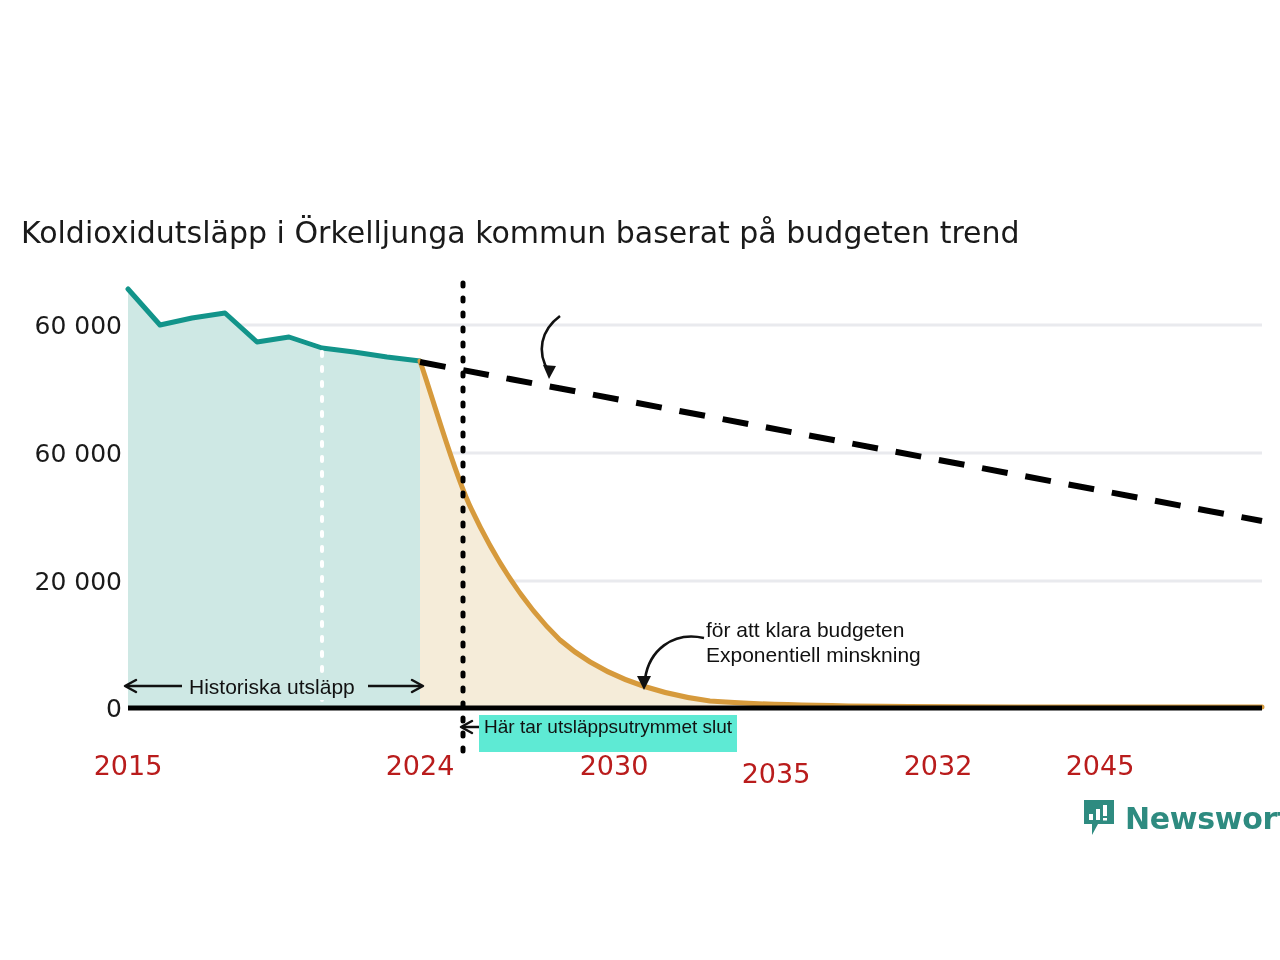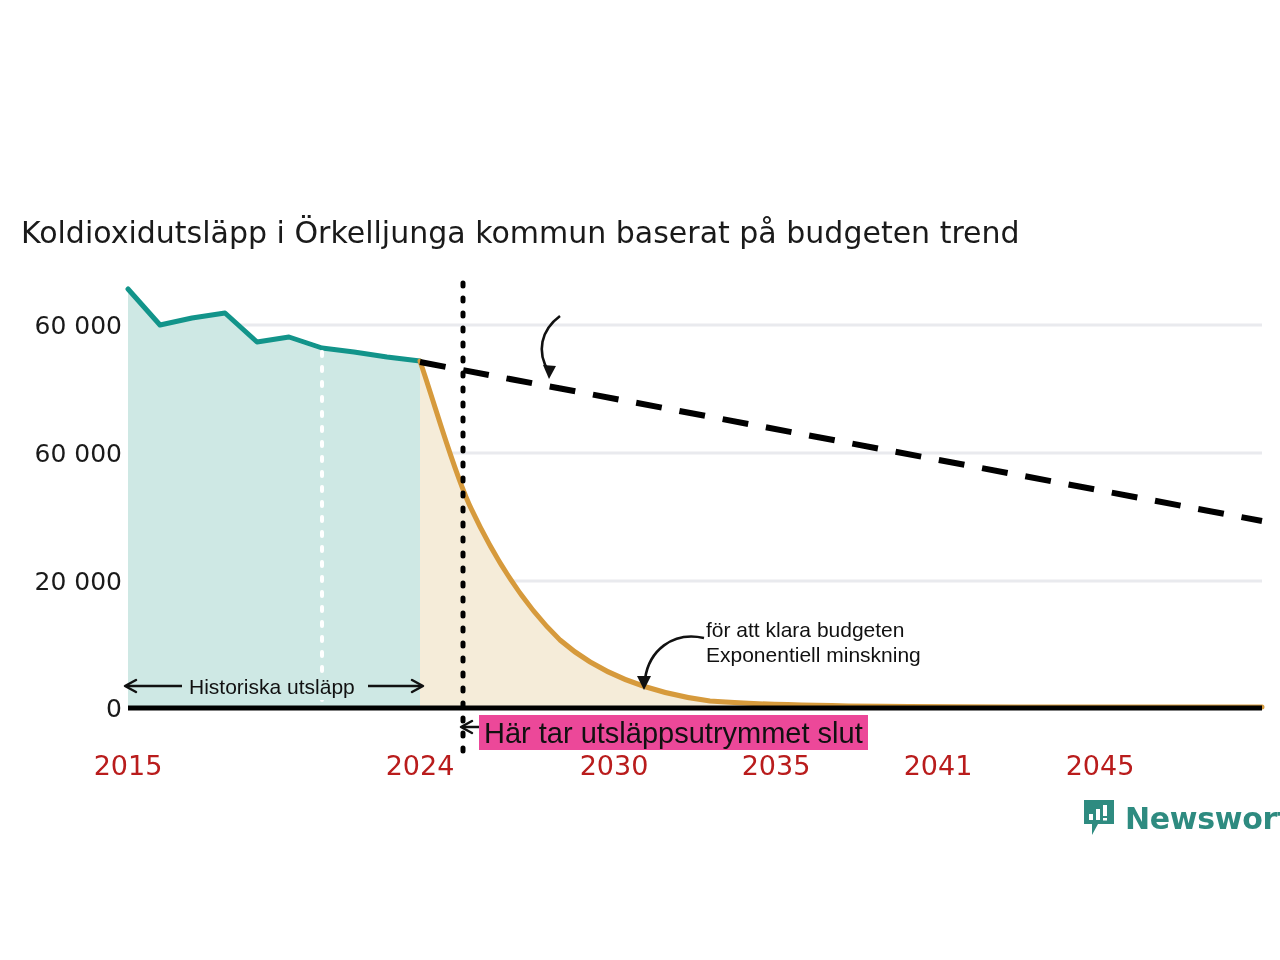--- a/index.html
+++ b/index.html
@@ -58,23 +58,23 @@
     font-family:"Liberation Sans",sans-serif;
     color:#111;
     white-space:nowrap;
     line-height:1.18;
   }
   #anno-trend{left:563px;top:310px;}
   #anno-exp{left:706px;top:618px;}
   #anno-hist{left:183px;top:675px;font-size:21px;background:#cee8e4;padding:0 6px;}
   #anno-budget-end{
     left:479px;top:715px;
-    font-size:29px;
-    background:#ec4899;
-    padding:1px 5px 0 5px;
+    font-size:19px;
+    background:#5eead4;
+    padding:1px 5px 14px 5px;
   }
 
   
   #source-note{
     position:absolute;left:6px;top:806px;
     font-size:22px;
     font-family:"DejaVu Sans","Liberation Sans",sans-serif;
     color:#1a1a1a;
     white-space:nowrap;
   }
@@ -152,22 +152,22 @@
   </svg>
 
   <div class="ylabel" style="left:12px;top:311px;">60 000</div>
   <div class="ylabel" style="left:12px;top:439px;">60 000</div>
   <div class="ylabel" style="left:12px;top:567px;">20 000</div>
   <div class="ylabel" style="left:12px;top:694px;">0</div>
 
   <div class="xlabel" style="left:68px;">2015</div>
   <div class="xlabel" style="left:360px;">2024</div>
   <div class="xlabel" style="left:554px;">2030</div>
-  <div class="xlabel" style="left:716px;">2035</div>
-  <div class="xlabel" style="left:878px;">2041</div>
+  <div class="xlabel" style="left:716px;margin-top:8px;">2035</div>
+  <div class="xlabel" style="left:878px;">2032</div>
   <div class="xlabel" style="left:1040px;">2045</div>
 
 
   <div class="anno" id="anno-exp">
     <div>för att klara budgeten</div>
     <div>Exponentiell minskning</div>
   </div>
 
   <div class="anno" id="anno-hist">Historiska utsläpp</div>
 

